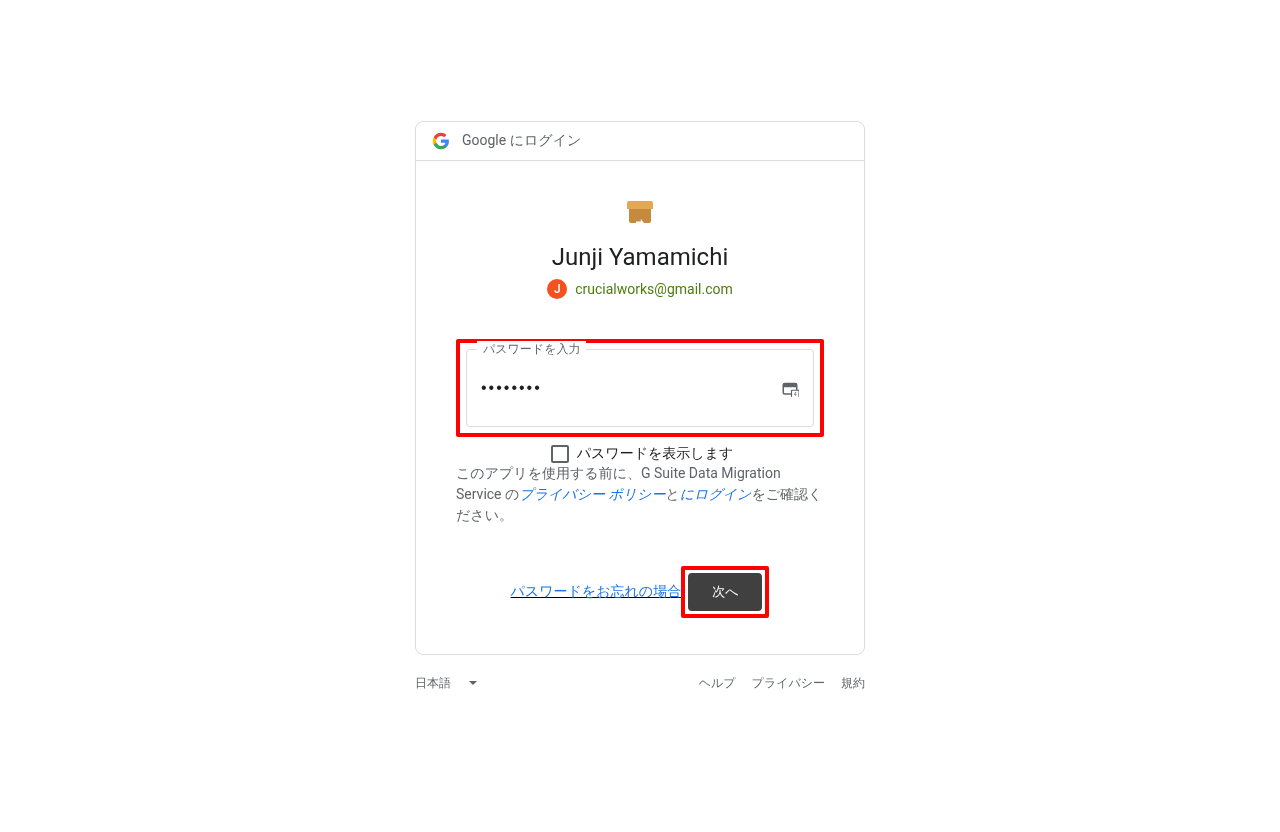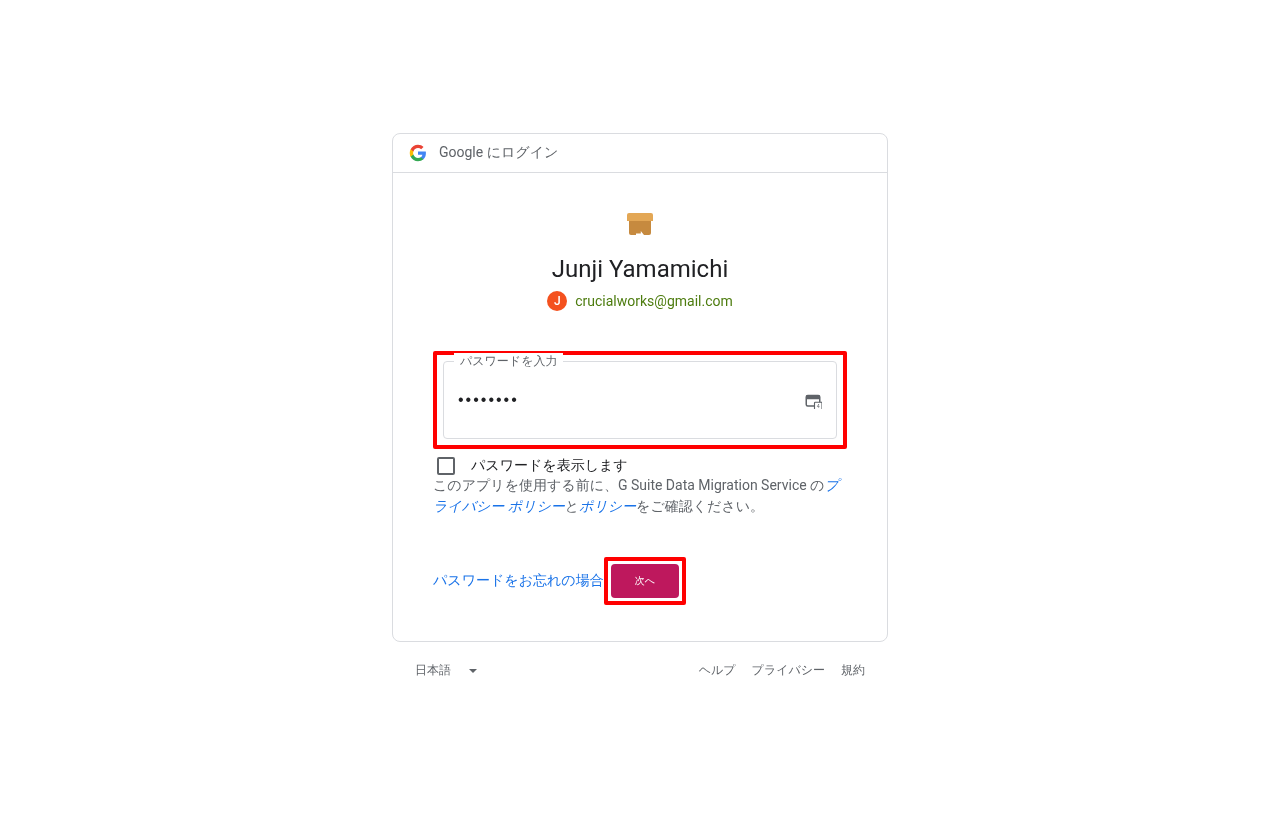--- a/index.html
+++ b/index.html
@@ -11,21 +11,21 @@
       font-family: 'Roboto', 'Helvetica Neue', Arial, sans-serif;
       background: #fff;
       display: flex;
       flex-direction: column;
       align-items: center;
       justify-content: center;
       min-height: 832px;
       width: 1280px;
     }
     .card {
-      width: 496px;
+      width: 450px;
       border: 1px solid #dadce0;
       border-radius: 8px;
       overflow: hidden;
       background: #fff;
     }
     .card-header {
       display: flex;
       align-items: center;
       padding: 10px 16px;
       border-bottom: 1px solid #dadce0;
@@ -142,22 +142,23 @@
       letter-spacing: 2px;
     }
     .password-manager-icon {
       width: 18px;
       height: 18px;
       color: #5f6368;
     }
     .show-password {
       display: flex;
       align-items: center;
-      gap: 16px;
+      gap: 8px;
       padding-left: 4px;
+      justify-content: center;
     }
     .checkbox {
       width: 18px;
       height: 18px;
       border: 2px solid #5f6368;
       border-radius: 2px;
       cursor: pointer;
     }
     .show-password-label {
       font-size: 14px;
@@ -170,40 +171,41 @@
       margin-bottom: 40px;
     }
     .disclaimer a {
       color: #1a73e8;
       text-decoration: none;
       cursor: pointer;
       font-style: italic;
     }
     .actions {
       display: flex;
-      justify-content: flex-start;
-      align-items: center;
+      justify-content: center;
+      align-items: center;
+      text-decoration: underline;
     }
     .forgot-link {
       color: #1a73e8;
       font-size: 14px;
       font-weight: 500;
       cursor: pointer;
     }
     .next-wrapper {
       border: 4px solid #ff0000;
       border-radius: 2px;
       padding: 3px;
     }
     .next-button {
-      background: #be185d;
+      background: #404040;
       color: #fff;
       border: none;
       padding: 10px 24px;
-      font-size: 10px;
+      font-size: 13px;
       font-weight: 500;
       border-radius: 4px;
       cursor: pointer;
     }
     .footer {
       width: 450px;
       display: flex;
       justify-content: space-between;
       align-items: center;
       padding: 20px 0;
@@ -281,21 +283,21 @@
         </span>
       </div>
     </div>
 
     <div class="show-password">
       <div class="checkbox"></div>
       <span class="show-password-label">パスワードを表示します</span>
     </div>
 
     <div class="disclaimer">
-      <span>このアプリを使用する前に、G Suite Data Migration Service の</span><a>プライバシー ポリシー</a><span>と</span><a>ポリシー</a><span>をご確認ください。</span>
+      <span>このアプリを使用する前に、G Suite Data Migration Service の</span><a>プライバシー ポリシー</a><span>と</span><a>にログイン</a><span>をご確認ください。</span>
     </div>
 
     <div class="actions">
       <span class="forgot-link">パスワードをお忘れの場合</span>
       <div class="next-wrapper">
         <button class="next-button">次へ</button>
       </div>
     </div>
   </div>
 </div>

